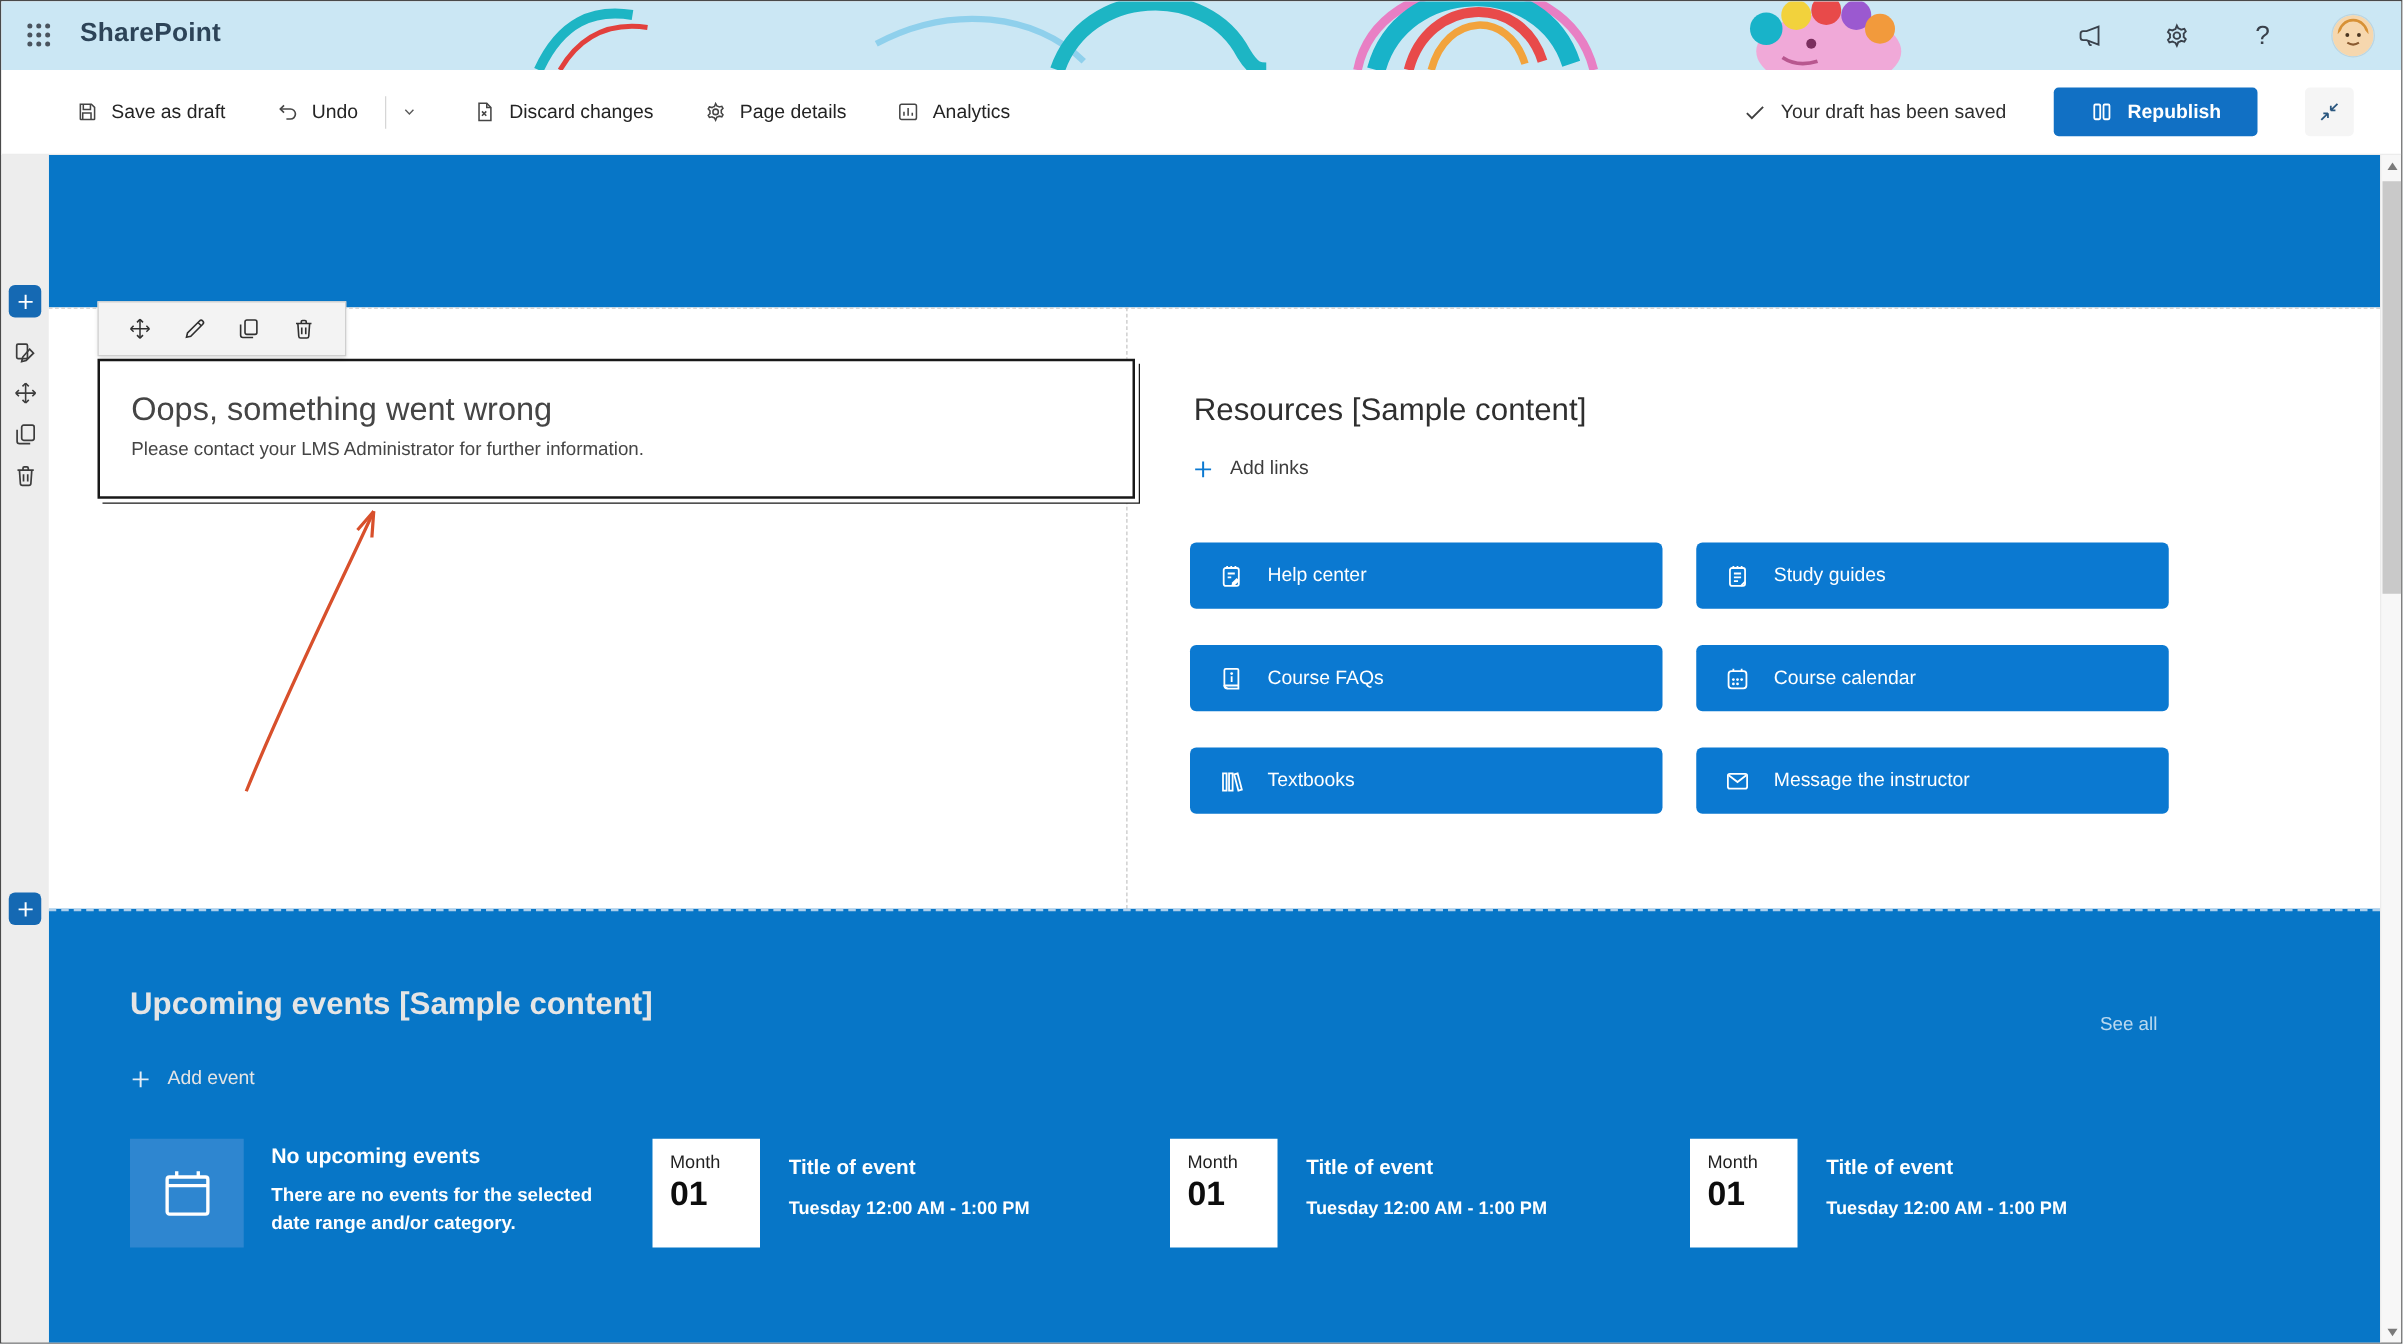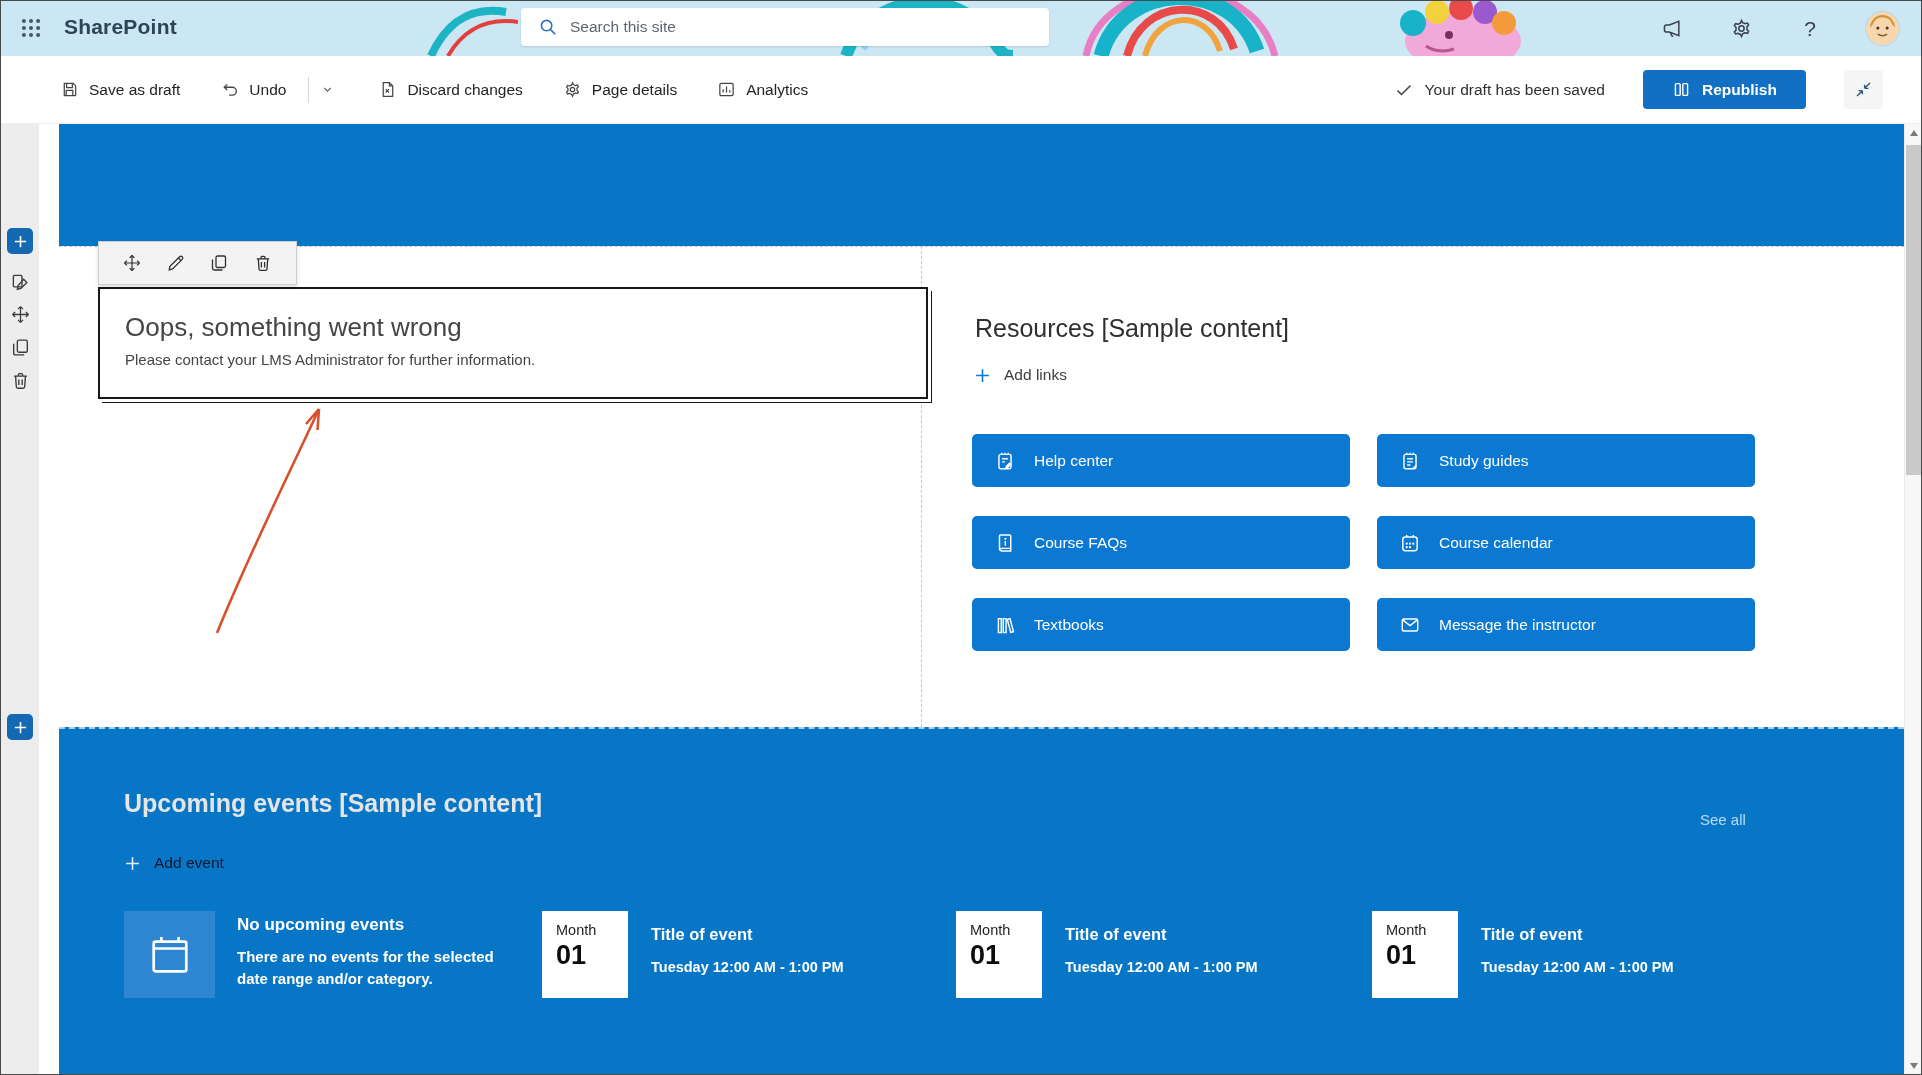--- a/index.html
+++ b/index.html
@@ -39,21 +39,21 @@
   .collapse-btn { width:39px; height:39px; background:#f5f5f5; border-radius:4px; display:flex; align-items:center;
                   justify-content:center; cursor:pointer; color:#2b577f; }
 
   
   .left-rail { position:absolute; left:0; top:123px; bottom:0; width:38px; background:#ededed; z-index:2; }
   .rail-plus { position:absolute; left:6px; width:26px; height:26px; background:#1569b3; border-radius:5px; color:#fff;
                display:flex; align-items:center; justify-content:center; cursor:pointer; }
   .rail-icon { position:absolute; left:9px; width:21px; height:21px; color:#3c3c3c; cursor:pointer; display:flex; align-items:center; justify-content:center; }
 
   
-  .canvas { position:absolute; left:38px; top:123px; right:17px; bottom:0; background:#fff;margin-left:20px; }
+  .canvas { position:absolute; left:38px; top:123px; right:17px; bottom:0; background:#fff; }
   .hero { position:absolute; left:0; top:0; width:100%; height:122px; background:#0776c7; }
   .section-two-col { position:absolute; left:0; top:122px; width:100%; height:481px; background:#fff; border-top:1px dashed #c9c9c9; }
   .col-divider { position:absolute; left:862px; top:122px; height:481px; border-left:1px dashed #c6c6c6; }
 
   .wp-toolbar { position:absolute; left:39px; top:117px; width:199px; height:44px; background:#f3f3f3;
                 border:1px solid #cfcfcf; box-shadow:0 2px 4px rgba(0,0,0,.14); display:flex; align-items:center;
                 justify-content:space-evenly; z-index:4; }
   .wp-tool { width:22px; height:22px; color:#303030; cursor:pointer; display:flex; align-items:center; justify-content:center; }
 
   .error-box { position:absolute; left:39px; top:163px; width:830px; height:112px; background:#fff;
@@ -72,21 +72,21 @@
   .res-btn { position:absolute; width:378px; height:53px; background:#0b79d1; border-radius:5px; color:#fff;
              display:flex; align-items:center; padding-left:22px; gap:18px; font-size:15.5px; cursor:pointer; }
   .res-btn svg { flex:none; }
 
   
   .events-section { position:absolute; left:0; top:603px; width:100%; height:349px; background:#0776c7;
                     border-top:2px dashed #aecfeb; color:#fff; }
   .events-title { position:absolute; left:65px; top:60px; font-size:25px; font-weight:700; color:#e5e5e5; }
   .add-event { position:absolute; left:65px; top:125px; display:flex; align-items:center; gap:13px; cursor:pointer; }
   .add-event .plus { color:#e3edf7; display:flex; }
-  .add-event .lbl { font-size:15.5px; color:#0f172a; }
+  .add-event .lbl { font-size:15.5px; color:#e5e5e5; }
   .see-all { position:absolute; left:1641px; top:82px; font-size:15px; color:rgba(255,255,255,.72); cursor:pointer; }
 
   .empty-tile { position:absolute; left:65px; top:182px; width:91px; height:87px; background:#2e86d0;
                 display:flex; align-items:center; justify-content:center; }
   .empty-text { position:absolute; left:178px; top:186px; width:290px; }
   .empty-text .t { font-size:17px; font-weight:700; color:#fff; }
   .empty-text .d { font-size:15px; font-weight:600; color:#fff; margin-top:11px; line-height:1.45; }
 
   .date-tile { position:absolute; top:182px; width:86px; height:87px; background:#fff; padding:11px 0 12px 14px; cursor:pointer; }
   .date-tile .month { font-size:14.5px; color:#1f1f1f; line-height:1.15; }
@@ -137,29 +137,20 @@
         <circle cx="2.6" cy="9" r="1.8"></circle>
           <circle cx="9" cy="9" r="1.8"></circle>
           <circle cx="15.4" cy="9" r="1.8"></circle>
         <circle cx="2.6" cy="15.4" r="1.8"></circle>
           <circle cx="9" cy="15.4" r="1.8"></circle>
           <circle cx="15.4" cy="15.4" r="1.8"></circle>
       </svg>
     </div>
     <div class="app-name">SharePoint</div>
 
-    <div class="search-box">
-      <span>
-        <svg width="20" height="20" viewBox="0 0 20 20" fill="none" stroke="#2b6fc2" stroke-width="1.6">
-          <circle cx="8.6" cy="8.6" r="5.2"></circle>
-            <path d="M12.6 12.6 L17.2 17.2"></path>
-        </svg>
-      </span>
-      <input type="text" placeholder="Search this site" style="">
-    </div>
 
     <div class="suite-icons">
       <div class="suite-icon-btn">
         <svg width="23" height="23" viewBox="0 0 20 20" fill="none" stroke="currentColor" stroke-width="1.3">
           <path d="M15.5 3.8 v12.4 l-8.3 -3.1 H4.8 A1.8 1.8 0 0 1 3 11.3 V8.7 A1.8 1.8 0 0 1 4.8 6.9 h2.4 Z"></path>
           <path d="M8.2 13.3 l.9 2.6 a1.1 1.1 0 0 0 1 .75 h.6"></path>
         </svg>
       </div>
       <div class="suite-icon-btn">
         <svg width="23" height="23" viewBox="0 0 20 20" fill="none" stroke="currentColor" stroke-width="1.3">

